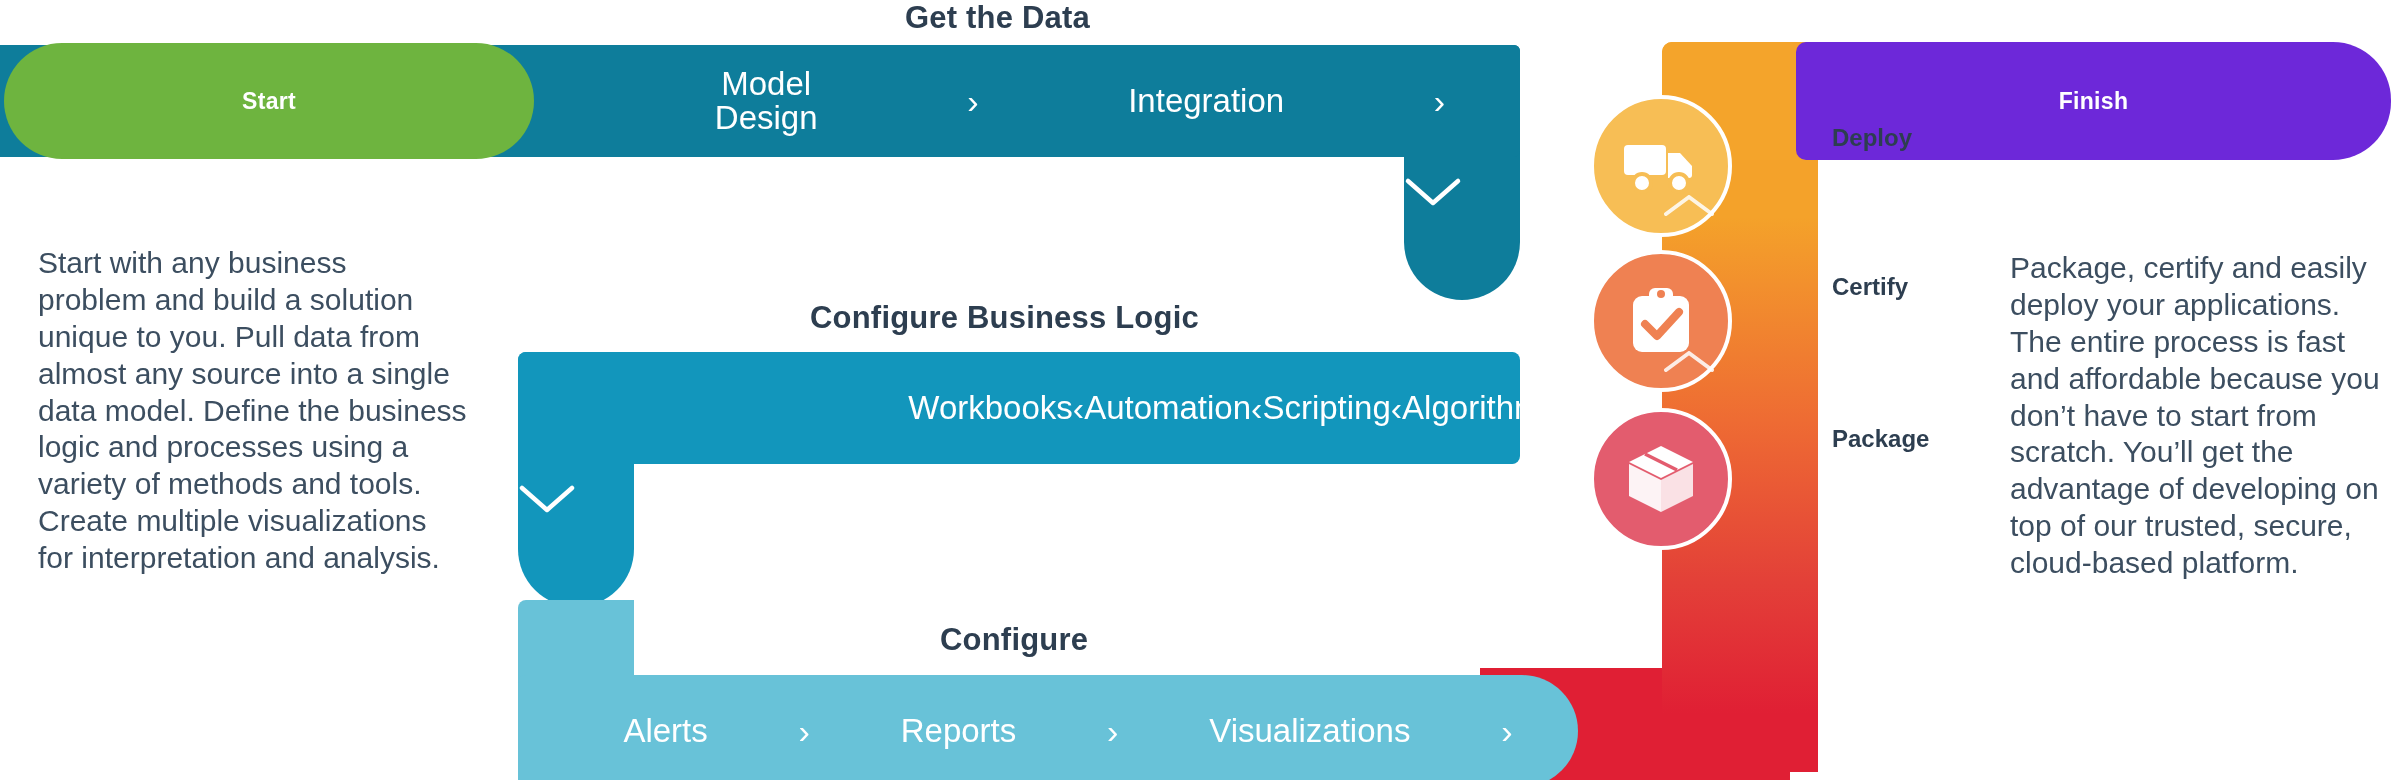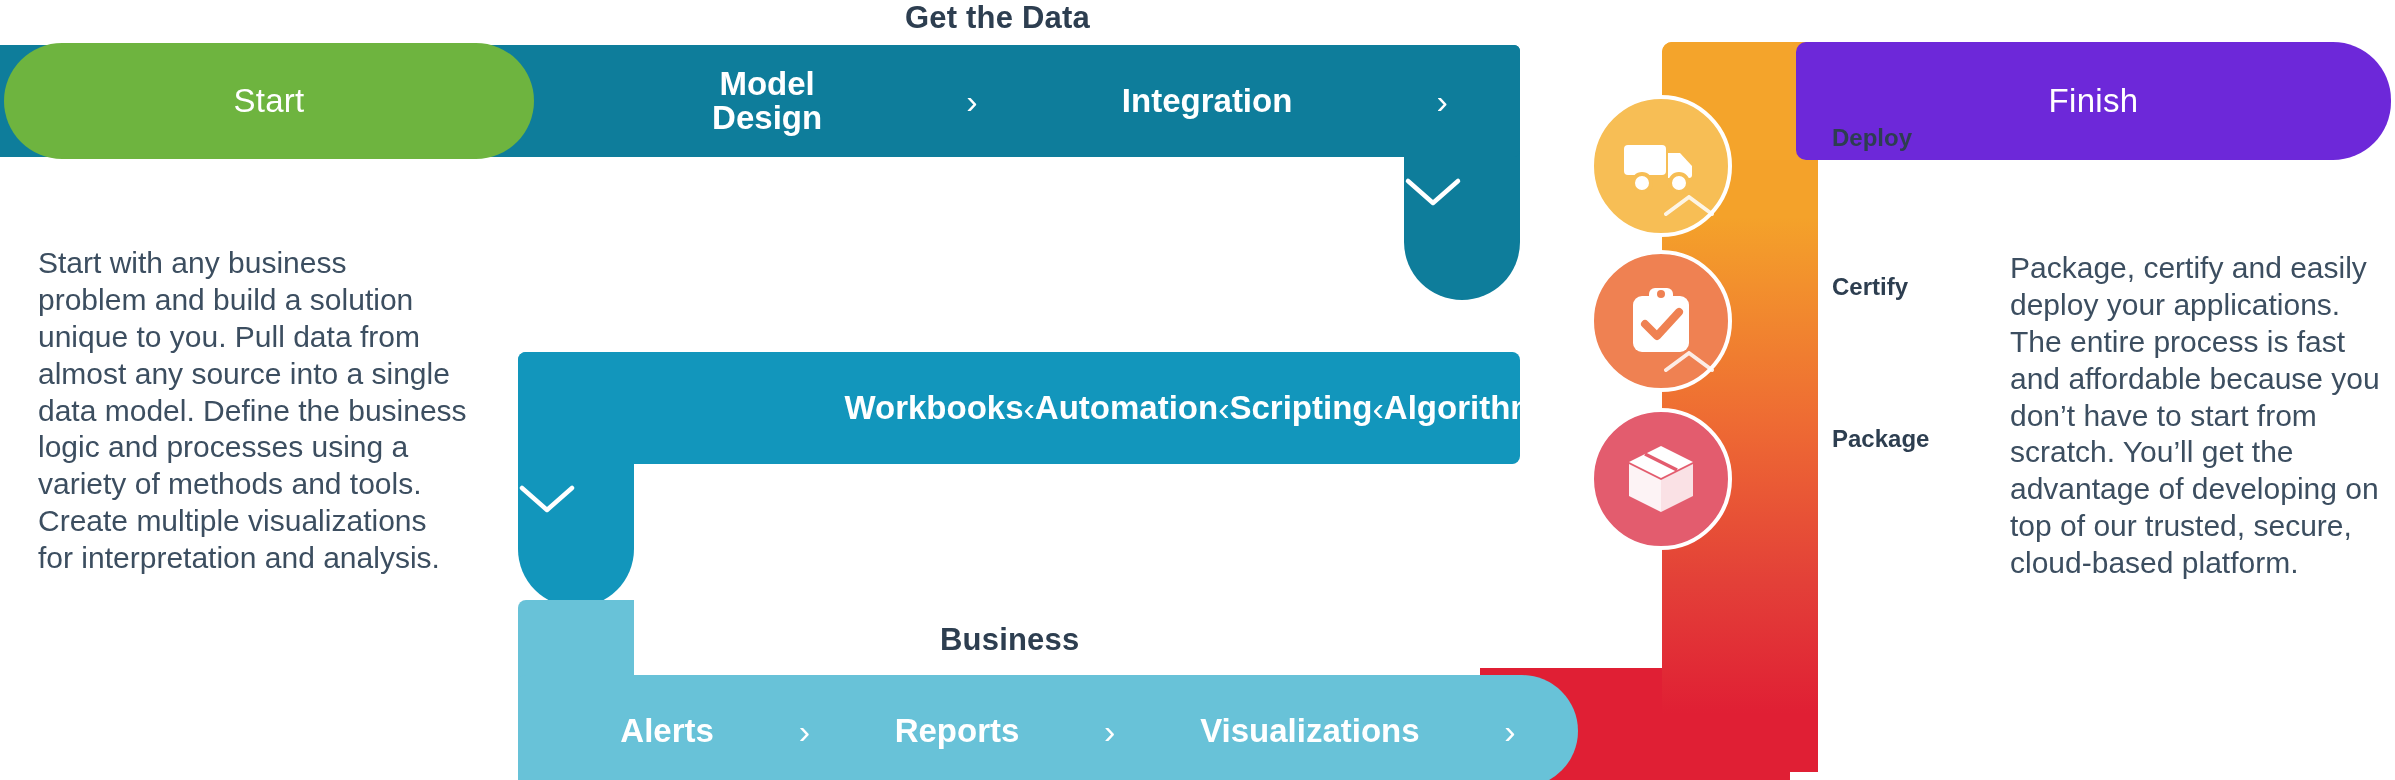--- a/index.html
+++ b/index.html
@@ -16,28 +16,28 @@
   .sec-title{
     position:absolute;
     font-weight:bold;
     color:#2d3e50;
     font-size:31px;
     letter-spacing:.2px;
     white-space:nowrap;
   }
   .pill-label{
     color:#ffffff;
-    font-weight:normal;
-    font-size:33px;
+    font-weight:bold;
+    font-size:23px;
     letter-spacing:.3px;
   }
   .node{
     color:#ffffff;
     font-size:33px;
-    font-weight:700;
+    font-weight:400;
     line-height:1.02;
     text-align:center;
     white-space:pre-line;
   }
   .chev{
     color:#ffffff;
     font-size:34px;
     font-weight:300;
     line-height:1;
     display:inline-block;
@@ -155,22 +155,23 @@
   }
   svg{display:block;}
 </style>
 </head>
 <body>
 
 <div id="stage">
 
   <div class="sec-title" style="left:905px;top:0px;">Get the Data</div>
 
-
-  <div class="sec-title" style="left:940px;top:622px;">Business</div>
+  <div class="sec-title" style="left:810px;top:300px;">Configure Business Logic</div>
+
+  <div class="sec-title" style="left:940px;top:622px;">Configure</div>
 
   <div class="abs" id="row1-elbow">
     <div class="chev-down">
       <svg width="58" height="34" viewBox="0 0 58 34" aria-hidden="true">
         <path d="M4 6 L29 28 L54 6" fill="none" stroke="#ffffff" stroke-width="4.5" stroke-linecap="round" stroke-linejoin="round"></path>
       </svg>
     </div>
   </div>
 
   <div class="abs" id="row1-bar">

